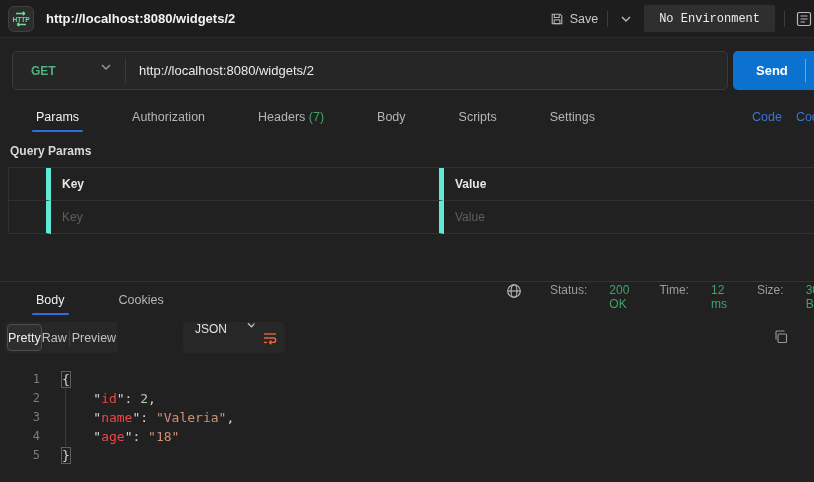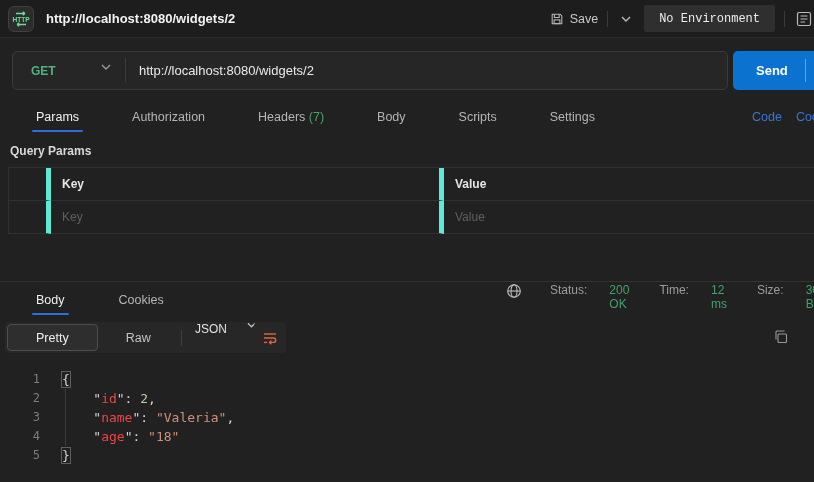--- a/index.html
+++ b/index.html
@@ -73,21 +73,21 @@
   .resp-meta { position:absolute; top:283px; left:506px; height:34px;
     display:flex; align-items:flex-start; gap:22px; font-size:12px; }
   .meta-label { color:#9c9c9c; }
   .meta-value { color:#41a368; margin-right:8px; }
   .more-dots { color:#9b9b9b; font-size:10px; letter-spacing:1px; margin-left:4px; cursor:pointer; }
   .panel-btn { margin-left:10px; cursor:pointer; }
 
   
   .view-group { position:absolute; left:5px; top:322px; height:31px; background:#272727;
     border-radius:4px; display:flex; align-items:center; padding:2px; color:#c2c2c2; }
-  .view-btn { padding:0 28px; height:27px; display:flex; align-items:center; cursor:pointer;
+  .view-btn { padding:0 0; height:27px; display:flex; align-items:center; cursor:pointer;
     border-radius:4px; }
   .view-btn.active { border:1px solid #4e4e4e; background:#2e2e2e; color:#efefef; }
   .vg-div { width:1px; height:16px; background:#3f3f3f; margin:0 2px; }
   .json-btn { position:absolute; left:183px; top:322px; height:31px; background:#272727;
     border-radius:4px; padding:0 12px; display:flex; gap:20px; 
     font-size:12px; color:#e2e2e2; cursor:pointer; }
   .wrap-btn { position:absolute; left:254px; top:322px; width:31px; height:31px;
     background:#272727; border-radius:4px; display:flex; align-items:center;
     justify-content:center; cursor:pointer; }
   .copy-btn { position:absolute; left:768px; top:324px; width:26px; height:26px;

